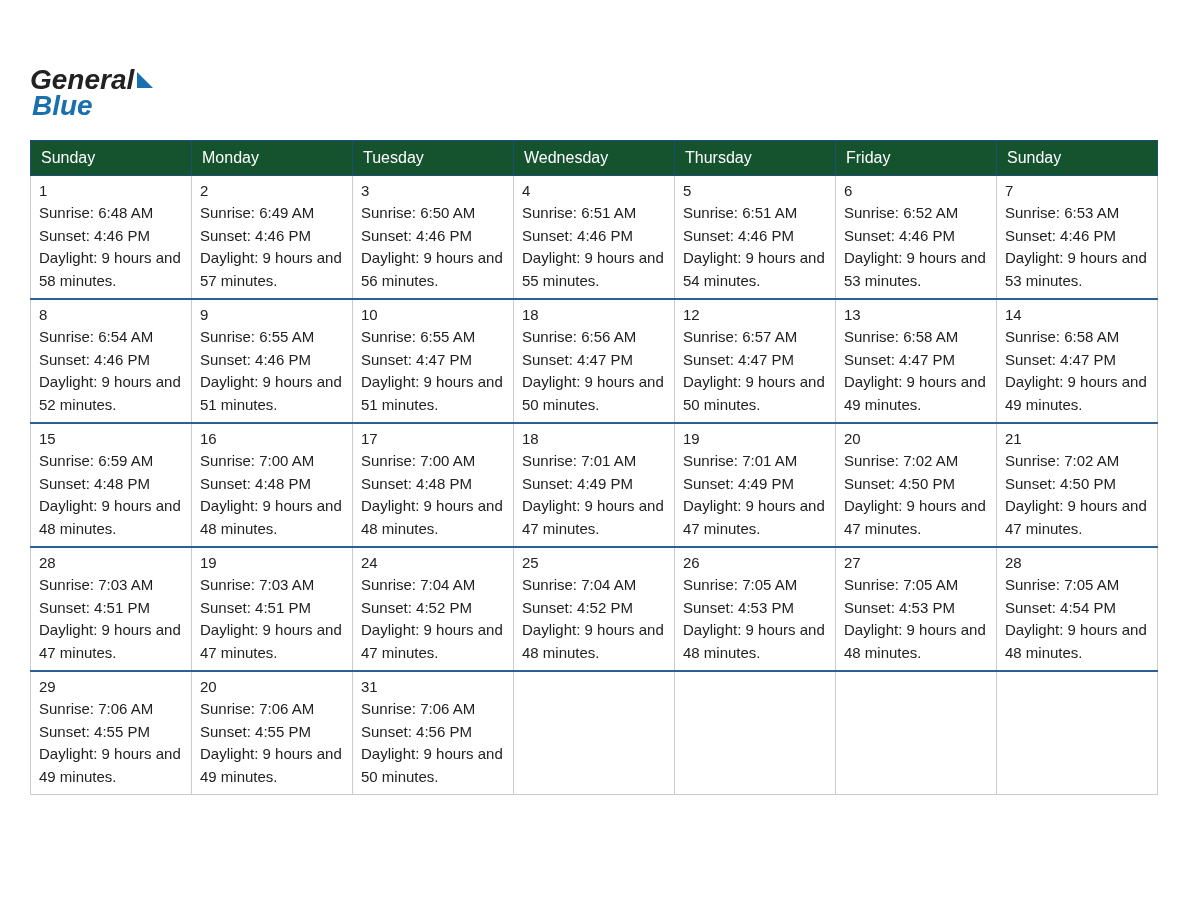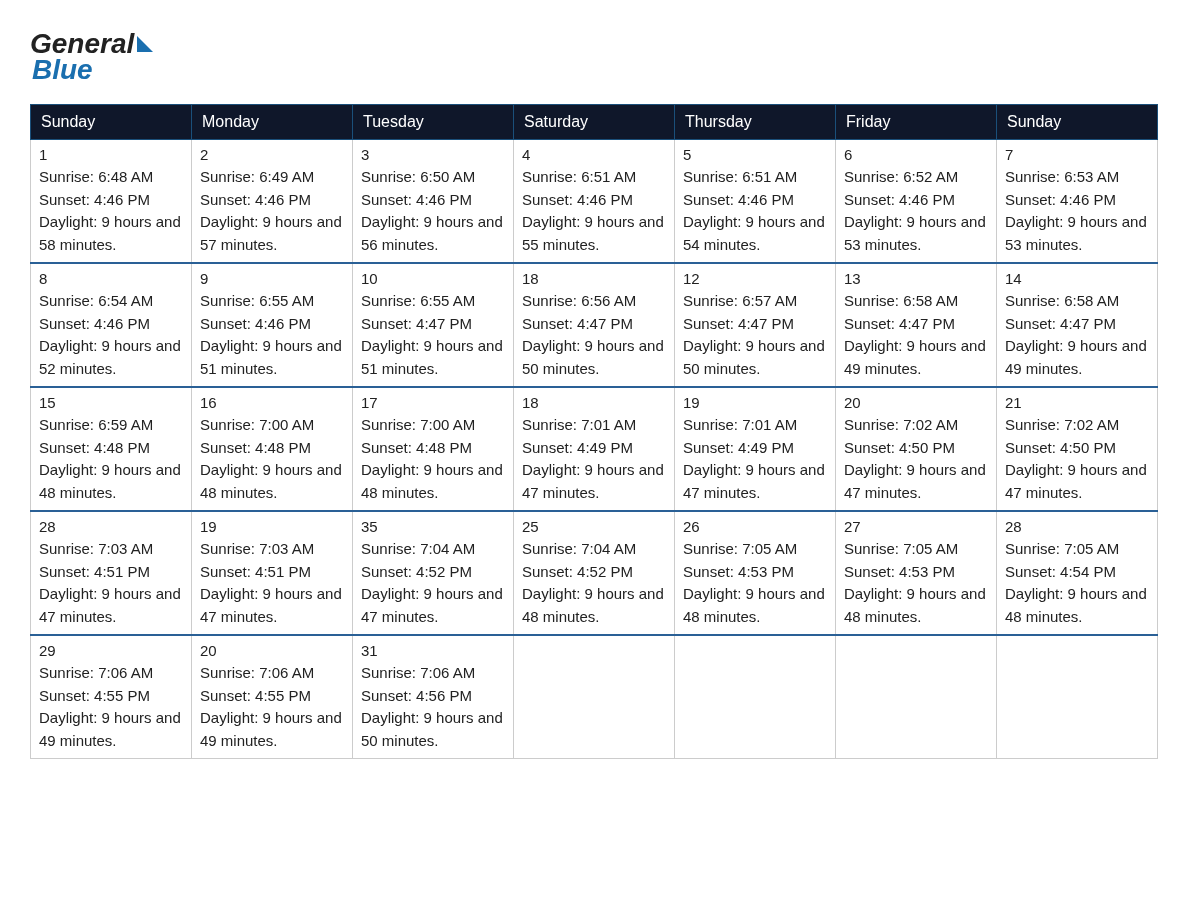--- a/index.html
+++ b/index.html
@@ -10,20 +10,21 @@
       width: 1188px;
       min-height: 918px;
       padding: 20px 30px;
     }
 
     .header {
       display: flex;
       justify-content: space-between;
       align-items: flex-start;
       margin-bottom: 18px;
+      margin-top: 36px;
     }
 
     .logo {
       display: flex;
       flex-direction: column;
       align-items: flex-start;
     }
 
     .title-block {
       text-align: right;
@@ -42,21 +43,21 @@
       margin-top: 4px;
     }
 
     .calendar {
       width: 100%;
       border-collapse: collapse;
       border: 1px solid #aaa;
     }
 
     .calendar th {
-      background: #0f172a;
+      background: #14532d;
       color: #fff;
       font-size: 16px;
       font-weight: normal;
       padding: 8px 10px;
       text-align: left;
       border: 1px solid #1a4f7a;
     }
 
     .calendar td {
       vertical-align: top;
@@ -113,21 +114,21 @@
     <div class="location"></div>
   </div>
 </div>
 
 <table class="calendar">
   <thead>
     <tr>
     <th>Sunday</th>
         <th>Monday</th>
         <th>Tuesday</th>
-        <th>Saturday</th>
+        <th>Wednesday</th>
         <th>Thursday</th>
         <th>Friday</th>
         <th>Sunday</th>
       </tr>
   </thead>
   <tbody id="calendar-body">
   <tr>
         <td>
           <span class="day-num">1</span>
           <div class="day-info">Sunrise: 6:48 AM<br>Sunset: 4:46 PM<br>Daylight: 9 hours and 58 minutes.</div>
@@ -220,21 +221,21 @@
       <tr class="row-divider">
         <td>
           <span class="day-num">28</span>
           <div class="day-info">Sunrise: 7:03 AM<br>Sunset: 4:51 PM<br>Daylight: 9 hours and 47 minutes.</div>
         </td>
         <td>
           <span class="day-num">19</span>
           <div class="day-info">Sunrise: 7:03 AM<br>Sunset: 4:51 PM<br>Daylight: 9 hours and 47 minutes.</div>
         </td>
         <td>
-          <span class="day-num">35</span>
+          <span class="day-num">24</span>
           <div class="day-info">Sunrise: 7:04 AM<br>Sunset: 4:52 PM<br>Daylight: 9 hours and 47 minutes.</div>
         </td>
         <td>
           <span class="day-num">25</span>
           <div class="day-info">Sunrise: 7:04 AM<br>Sunset: 4:52 PM<br>Daylight: 9 hours and 48 minutes.</div>
         </td>
         <td>
           <span class="day-num">26</span>
           <div class="day-info">Sunrise: 7:05 AM<br>Sunset: 4:53 PM<br>Daylight: 9 hours and 48 minutes.</div>
         </td>

